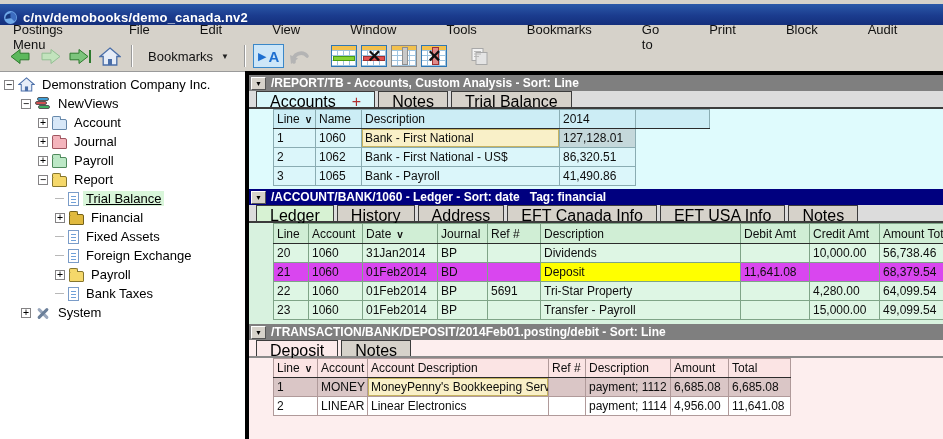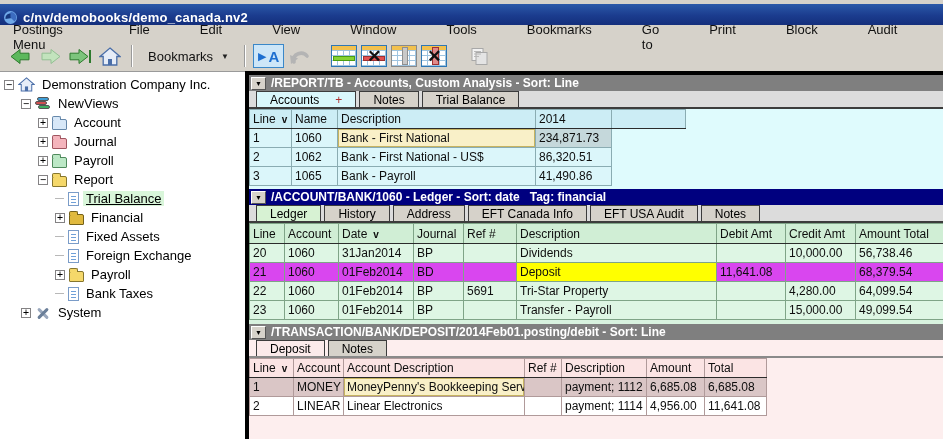--- a/index.html
+++ b/index.html
@@ -94,27 +94,27 @@
   .phead { height: 16px; display: flex; align-items: center; padding: 0 2px; flex: none; }
   .ph-gray { background: #7f7f7f; }
   .ph-navy { background: #00007f; }
   .pbtn { width: 15px; height: 13px; background: #d6d2ca; border: 1px solid; border-color: #fff #555 #555 #fff;
     font-size: 7px; line-height: 11px; text-align: center; color: #000; margin-right: 5px; flex: none; }
   .ptitle { color: #fff; font-size: 12px; font-weight: bold; white-space: pre; }
   .ptabs { height: 18px; display: flex; align-items: flex-end; padding-left: 7px; flex: none;
     background: #dcdcdc; border-bottom: 2px solid #3c3c3c; }
   .ptabs.pink-strip { background: #fdeeee; border-bottom-color: #8a8a8a; }
   .tab { border: 1px solid #3c3c3c; border-bottom: none; background: #d6d2ca; padding: 1px 13px 0 13px;
-    font-size: 12px; height: 16px; margin-right: 3px; color: #000; white-space: nowrap; }
+    font-size: 16px; height: 16px; margin-right: 3px; color: #000; white-space: nowrap; }
   .tab.active.t-cyan  { background: #d9f7fb; }
   .tab.active.t-green { background: #d7f2d3; }
   .tab.active.t-pink  { background: #fbeaea; }
   .tab-plus { margin-left: 16px; color: #b03030; }
 
-  .pbody { flex: none; overflow: hidden; }
+  .pbody { flex: none; overflow: hidden; padding-left: 24px; }
   .pb-cyan  { --grid: #8aacb2; --headbg: #ccedf5; --rowbg: #dbf6fa; background: #dffbfd; height: 80px; }
   .pb-green { --grid: #7fa487; --headbg: #d0eed5; --rowbg: #def6e4; background: #d8f2df; height: 101px; }
   .pb-pink  { --grid: #b09a9a; --headbg: #fbe4e4; --rowbg: #ffffff; background: #fdeeee; flex: 1; }
   .grid { border-collapse: collapse; table-layout: fixed; }
   .grid th, .grid td { border: 1px solid var(--grid); font-size: 12px; padding: 0 3px; height: 19px;
     white-space: nowrap; overflow: hidden; text-align: left; font-weight: normal; color: #0e0e0e; }
   .grid thead th { background: var(--headbg); border-bottom: 1px solid #2b2b2b; }
   .pb-green .grid thead th { height: 20px; }
   .grid tbody td { background: var(--rowbg); }
   .num { text-align: right; }
@@ -393,21 +393,21 @@
                 <th><span>Description</span></th>
                 <th class="hc"><span>2014</span></th>
                 <th class="ghost"></th>
               </tr>
             </thead>
             <tbody>
               <tr>
                 <td>1</td>
                 <td>1060</td>
                 <td class="hl-cream">Bank - First National</td>
-                <td class="num hl-slate">234,871.73</td>
+                <td class="num hl-slate">127,128.01</td>
               </tr>
               <tr>
                 <td>2</td>
                 <td>1062</td>
                 <td>Bank - First National - US$</td>
                 <td class="num ">86,320.51</td>
               </tr>
               <tr>
                 <td>3</td>
                 <td>1065</td>
@@ -422,21 +422,21 @@
     <div class="panel panel2">
       <div class="phead ph-navy">
         <span class="pbtn">▼</span>
         <span class="ptitle">/ACCOUNT/BANK/1060 - Ledger - Sort: date   Tag: financial</span>
       </div>
       <div class="ptabs">
           <span class="tab t-green active"><span>Ledger</span></span>
           <span class="tab t-green"><span>History</span></span>
           <span class="tab t-green"><span>Address</span></span>
           <span class="tab t-green"><span>EFT Canada Info</span></span>
-          <span class="tab t-green"><span>EFT USA Audit</span></span>
+          <span class="tab t-green"><span>EFT USA Info</span></span>
           <span class="tab t-green"><span>Notes</span></span>
         </div>
       <div class="pbody pb-green">
           <table class="grid" style="width: 694px;">
             <colgroup>
               <col style="width: 35px;">
               <col style="width: 54px;">
               <col style="width: 75px;">
               <col style="width: 50px;">
               <col style="width: 53px;">

